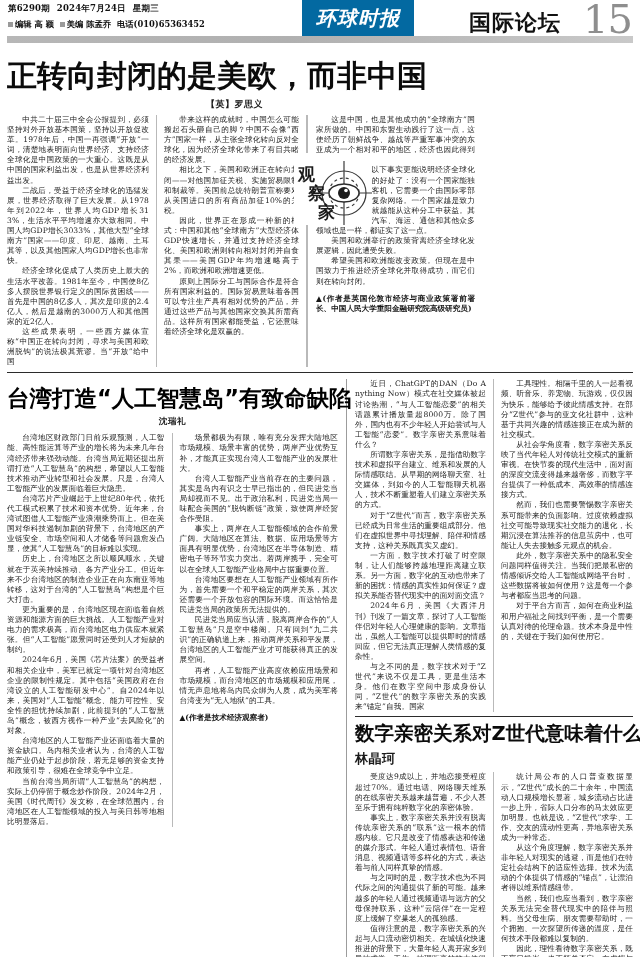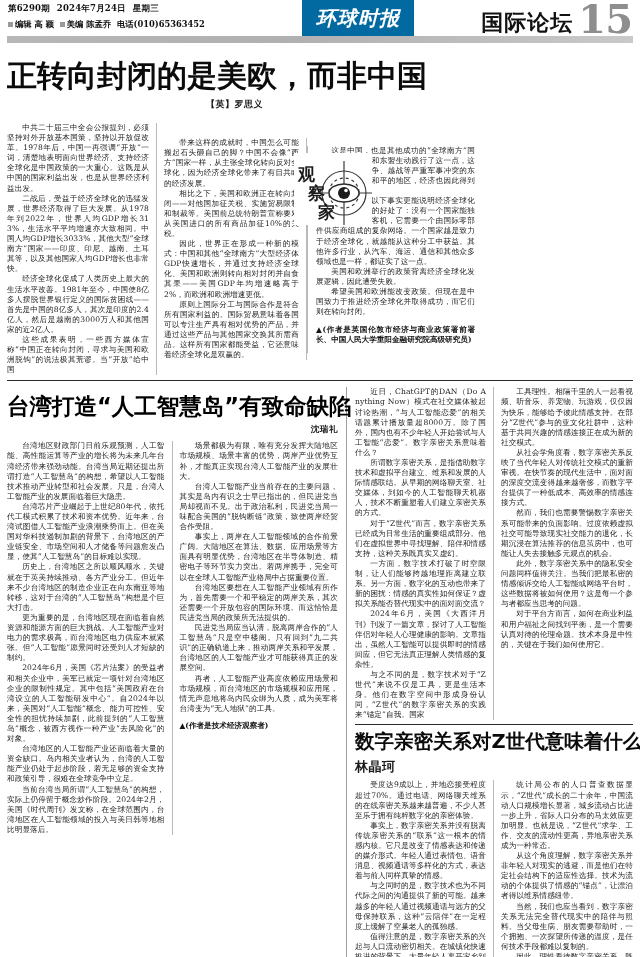--- a/index.html
+++ b/index.html
@@ -88,25 +88,25 @@
     font-weight: bold;
     letter-spacing: 1px;
     vertical-align: bottom;
     color: #111;
     line-height: 30px;
   }
   .page-num {
     display: inline-block;
     font-family: "DejaVu Serif", "Liberation Serif", serif;
     font-size: 40px;
-    font-weight: bold;
+    font-weight: normal;
     color: #8e8e8e;
     line-height: 36px;
     vertical-align: bottom;
-    margin-left: 5px;
+    margin-left: 22px;
     letter-spacing: -1px;
   }
   .mast-bar {
     position: absolute;
     left: 0; right: 0;
     top: 36px;
     height: 7px;
     background: linear-gradient(to right, #b7b7b7 0%, #b0b0b0 45%, #c9c9c9 100%);
   }
 
@@ -130,22 +130,21 @@
     width: 455px;
     text-align: center;
     font-size: 9px;
     font-weight: bold;
     margin-top: 5px;
     letter-spacing: 0.5px;
   }
   .art1-wrap {
     display: flex;
     gap: 0px;
-    margin-top: 12px;
-    align-items: center;
+    margin-top: 4px;
   }
   .a1col {
     width: 150px;
     padding-right: 7px;
     box-sizing: border-box;
     border-right: 1px solid #b9b9b9;
   }
   .a1col:last-child { border-right: none; padding-right: 0; }
   .a1col + .a1col { padding-left: 7px; }
 
@@ -214,21 +213,21 @@
     font-weight: bold;
     font-size: 22.5px;
     line-height: 28px;
     text-align: left;
     letter-spacing: 0px;
     color: #000000;
     white-space: nowrap;
     margin-top: 5px;
   }
   .byline2 {
-    text-align: right;
+    text-align: center;
     font-size: 8.6px;
     font-weight: bold;
     margin: 4px 0 5px 0;
     letter-spacing: 0.5px;
   }
   .cols2 {
     display: flex;
   }
   .c2 {
     width: 166px;

